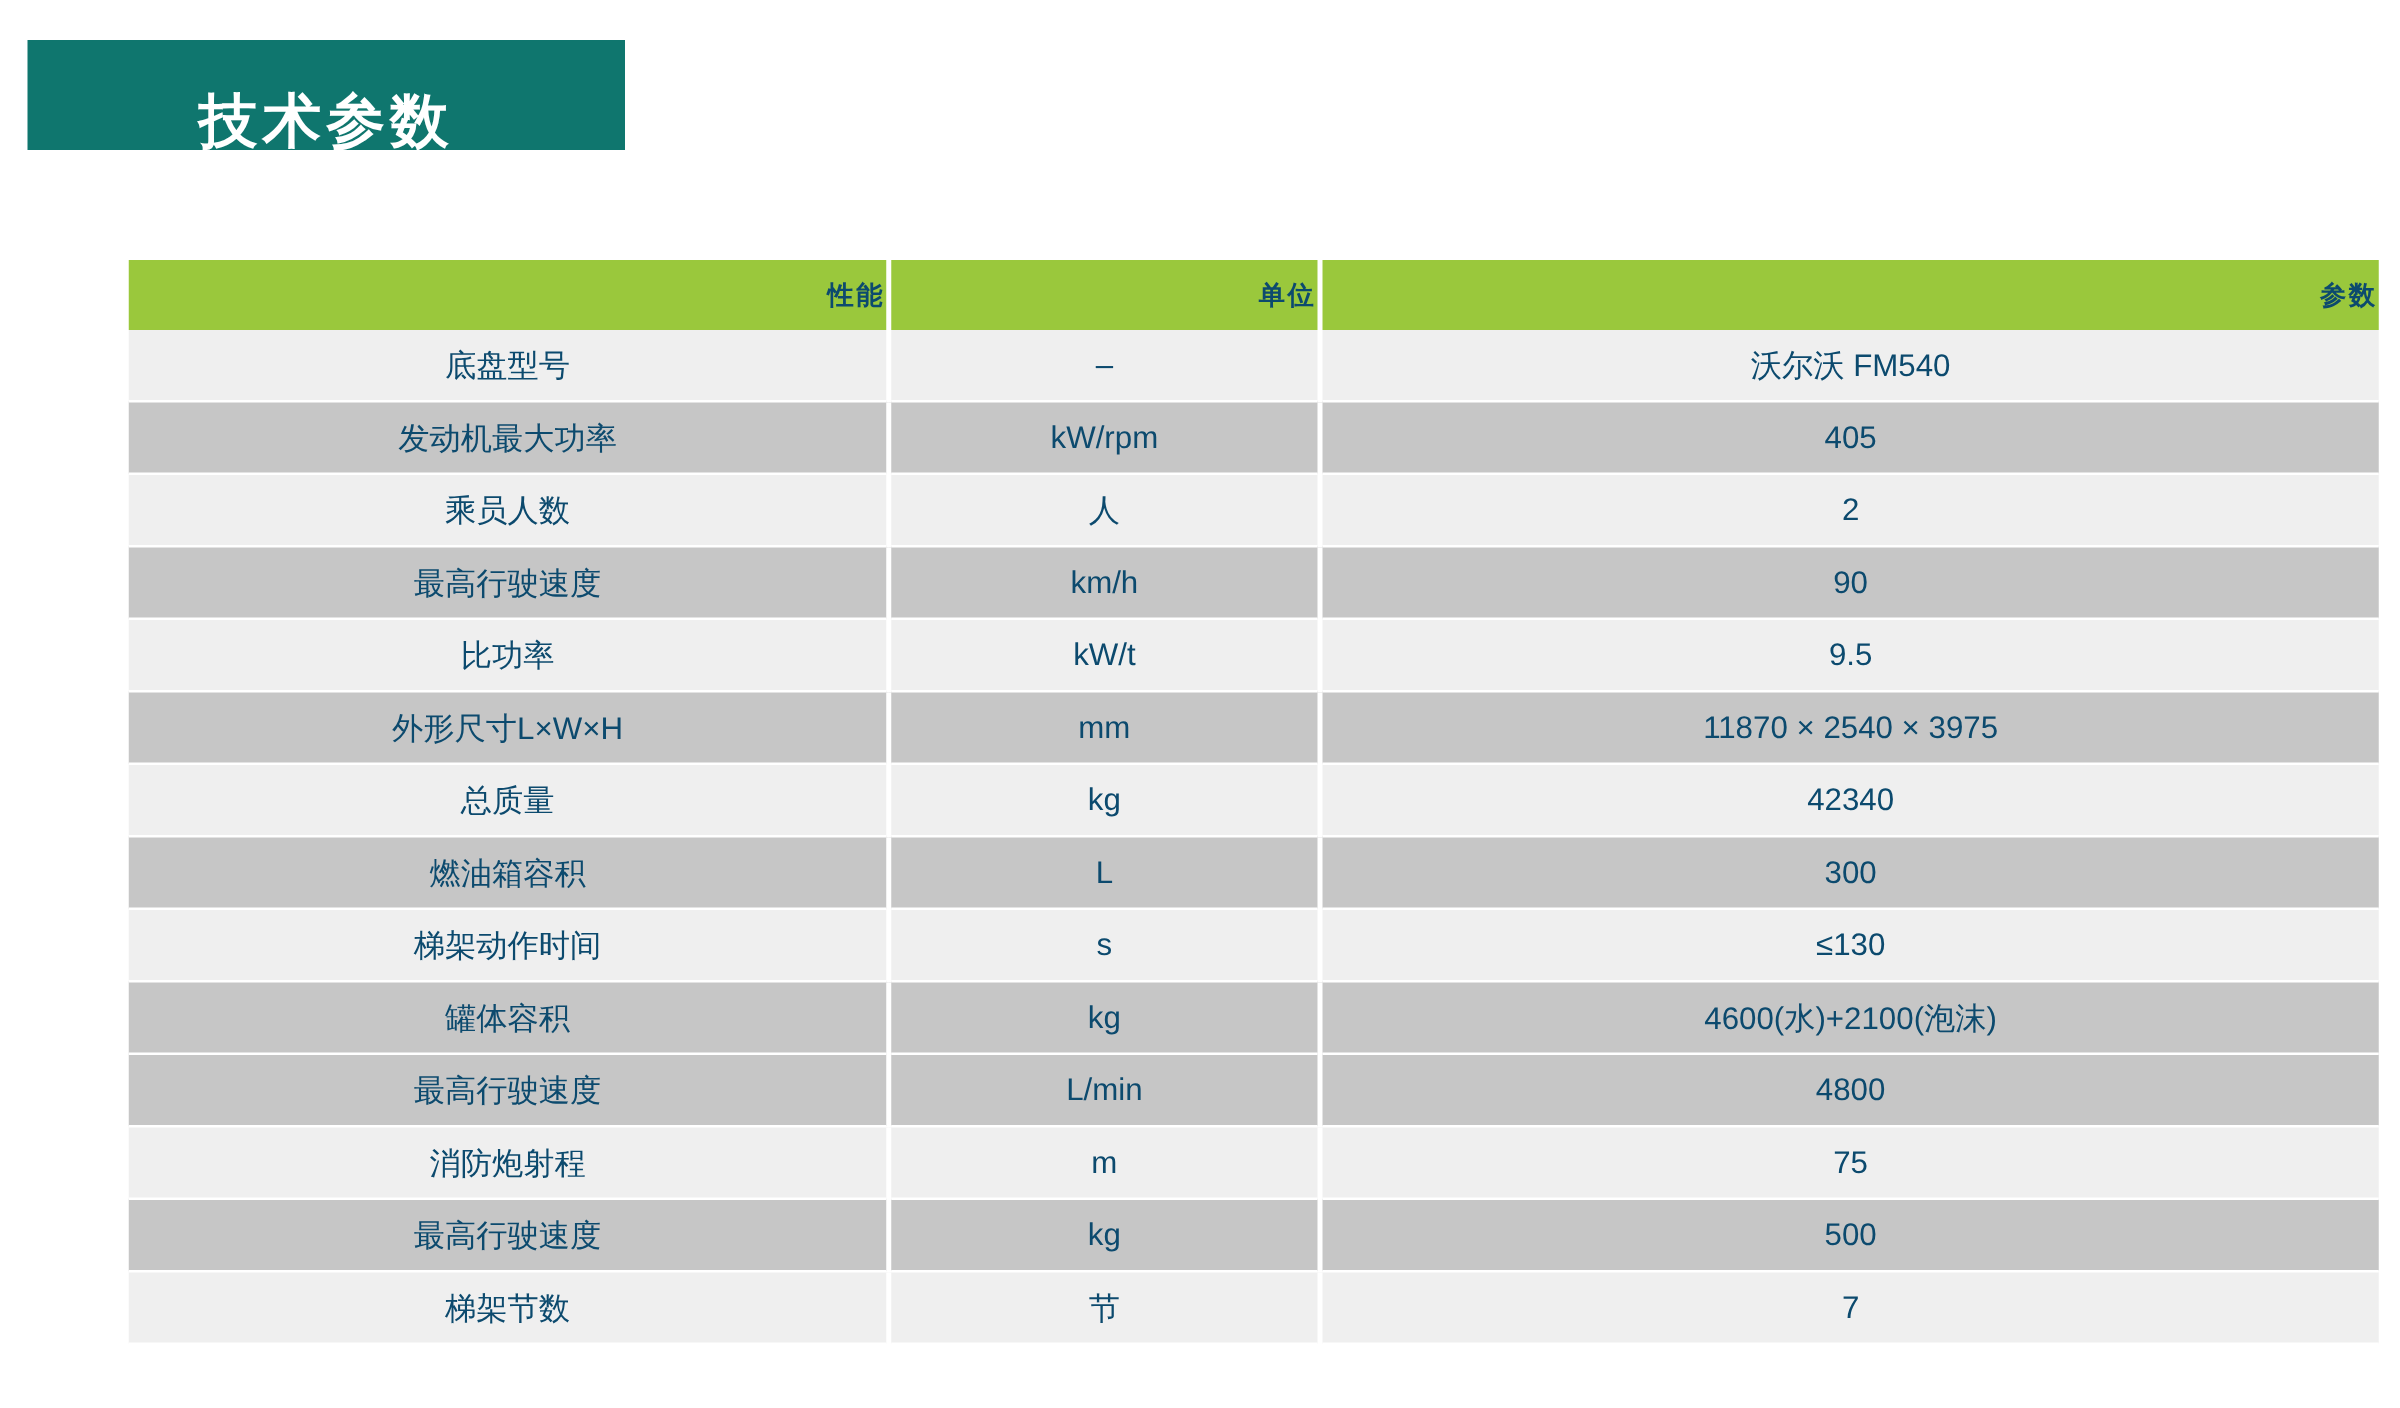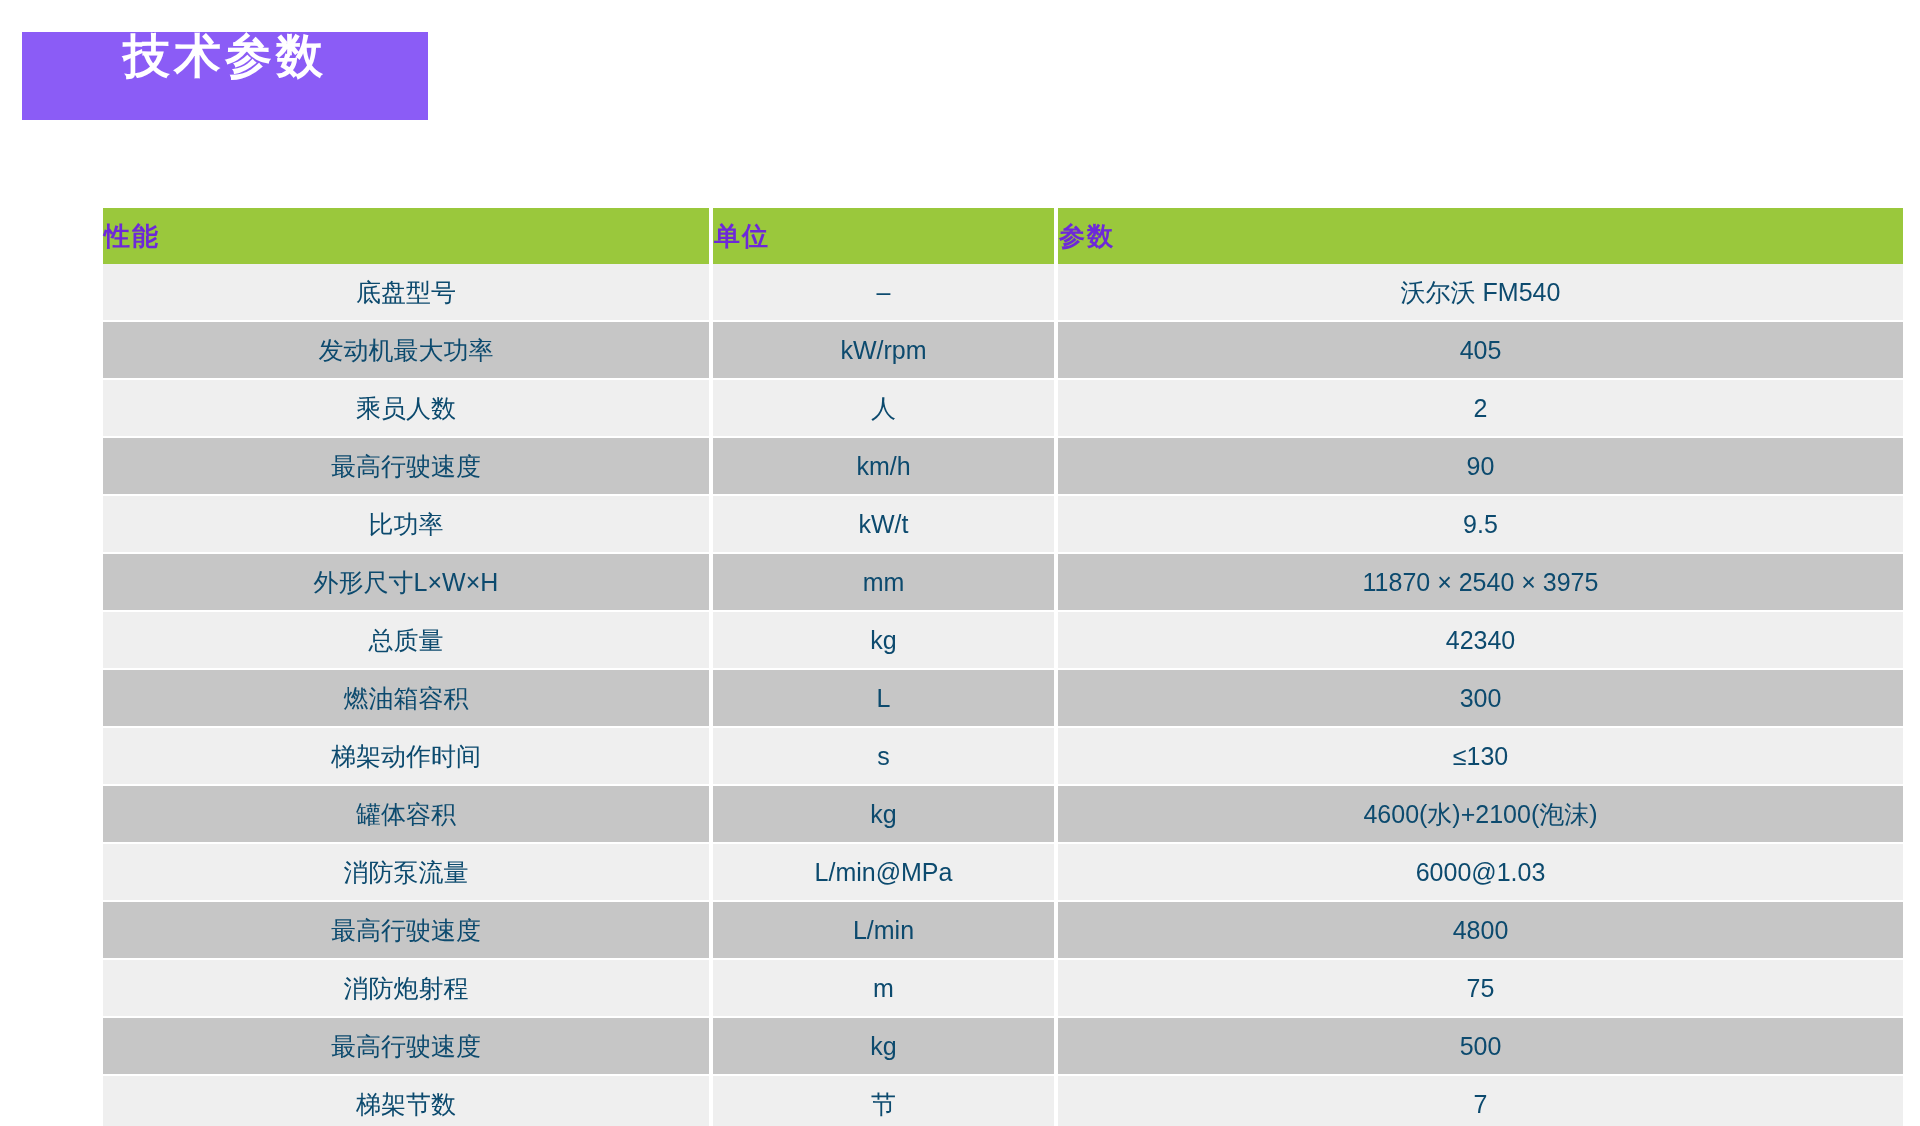--- a/index.html
+++ b/index.html
@@ -17,25 +17,25 @@
   .page {
     position: relative;
     width: 1920px;
     height: 1126px;
     box-sizing: border-box;
   }
   .title-band {
     position: absolute;
     left: 22px;
     top: 32px;
-    width: 406px;
+    width: 478px;
     height: 88px;
-    background: #8b5cf6;
+    background: #0f766e;
     display: flex;
-    align-items: flex-start;
+    align-items: flex-end;
     justify-content: center;
   }
   .title-band .title-text {
     color: #ffffff;
     font-size: 47px;
     font-weight: bold;
     letter-spacing: 4px;
     line-height: 1;
   }
   .spec-table {
@@ -44,27 +44,27 @@
     top: 208px;
     width: 1800px;
     border-collapse: collapse;
     table-layout: fixed;
   }
   .spec-table col.c1 { width: 608px; }
   .spec-table col.c2 { width: 345px; }
   .spec-table col.c3 { width: 847px; }
   .spec-table th {
     background: #9ac83c;
-    color: #6d28d9;
-    font-size: 26px;
+    color: #0c4a6e;
+    font-size: 21px;
     font-weight: bold;
     height: 54px;
     letter-spacing: 2px;
     border-right: 4px solid #ffffff;
-    text-align: left;
+    text-align: right;
   }
   .spec-table th:last-child { border-right: none; }
   .spec-table td {
     height: 54px;
     font-size: 25px;
     text-align: center;
     color: #0c4a6e;
     border-right: 4px solid #ffffff;
     border-bottom: 2px solid #ffffff;
     font-weight: normal;
@@ -139,25 +139,20 @@
       <tr class="odd">
         <td>梯架动作时间</td>
         <td>s</td>
         <td>≤130</td>
       </tr>
       <tr class="even">
         <td>罐体容积</td>
         <td>kg</td>
         <td>4600(水)+2100(泡沫)</td>
       </tr>
-      <tr class="odd">
-        <td>消防泵流量</td>
-        <td>L/min@MPa</td>
-        <td>6000@1.03</td>
-      </tr>
       <tr class="even">
         <td>最高行驶速度</td>
         <td>L/min</td>
         <td>4800</td>
       </tr>
       <tr class="odd">
         <td>消防炮射程</td>
         <td>m</td>
         <td>75</td>
       </tr>

